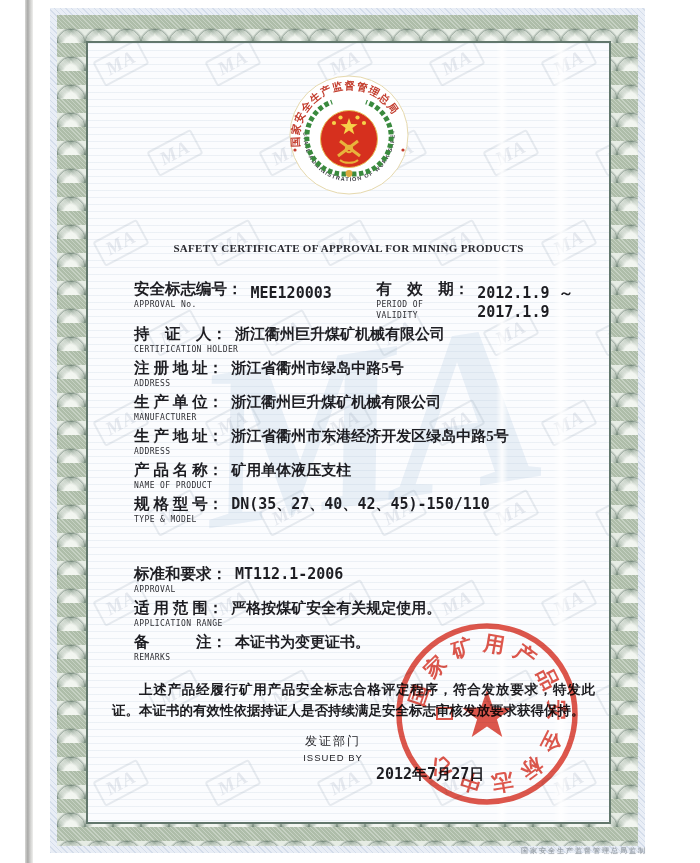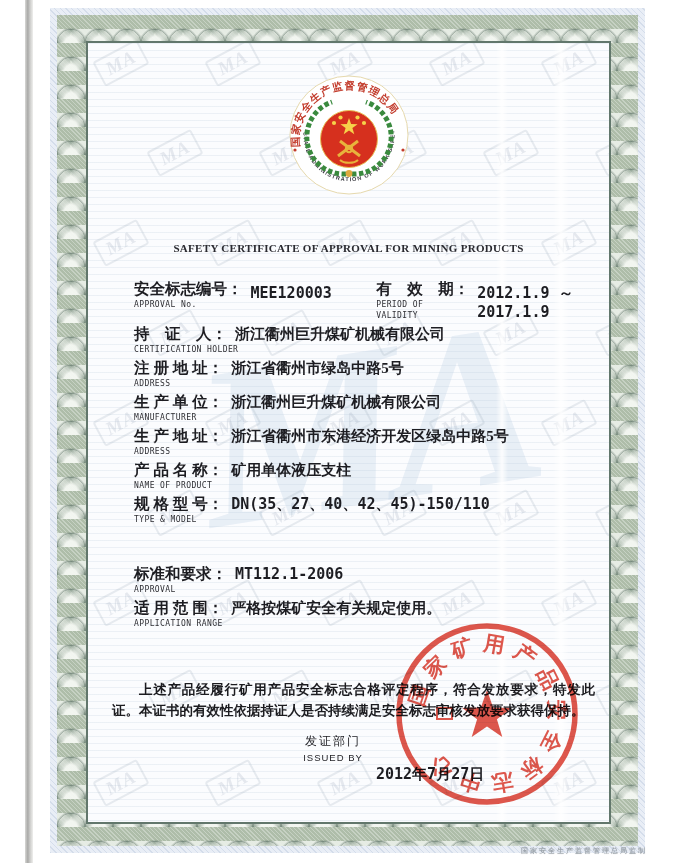--- a/index.html
+++ b/index.html
@@ -231,20 +231,24 @@
 
   <div class="rows secf">
     <div class="row">
       <div class="zh-line"><span class="zh-label">标准和要求：</span><span class="val">MT112.1-2006</span></div>
       <div class="en-line">APPROVAL</div>
     </div>
     <div class="row">
       <div class="zh-line"><span class="zh-label">适 用 范 围：</span><span class="val cn">严格按煤矿安全有关规定使用。</span></div>
       <div class="en-line">APPLICATION RANGE</div>
     </div>
+    <div class="row">
+      <div class="zh-line"><span class="zh-label">备　　　注：</span><span class="val cn">本证书为变更证书。</span></div>
+      <div class="en-line">REMARKS</div>
+    </div>
   </div>
 
   <div class="statement">上述产品经履行矿用产品安全标志合格评定程序，符合发放要求，特发此证。本证书的有效性依据持证人是否持续满足安全标志审核发放要求获得保持。</div>
 
   <div class="issued">
     <div class="zh">发证部门</div>
     <div class="en">ISSUED BY</div>
   </div>
   <div class="issue-date">2012年7月27日</div>
 

